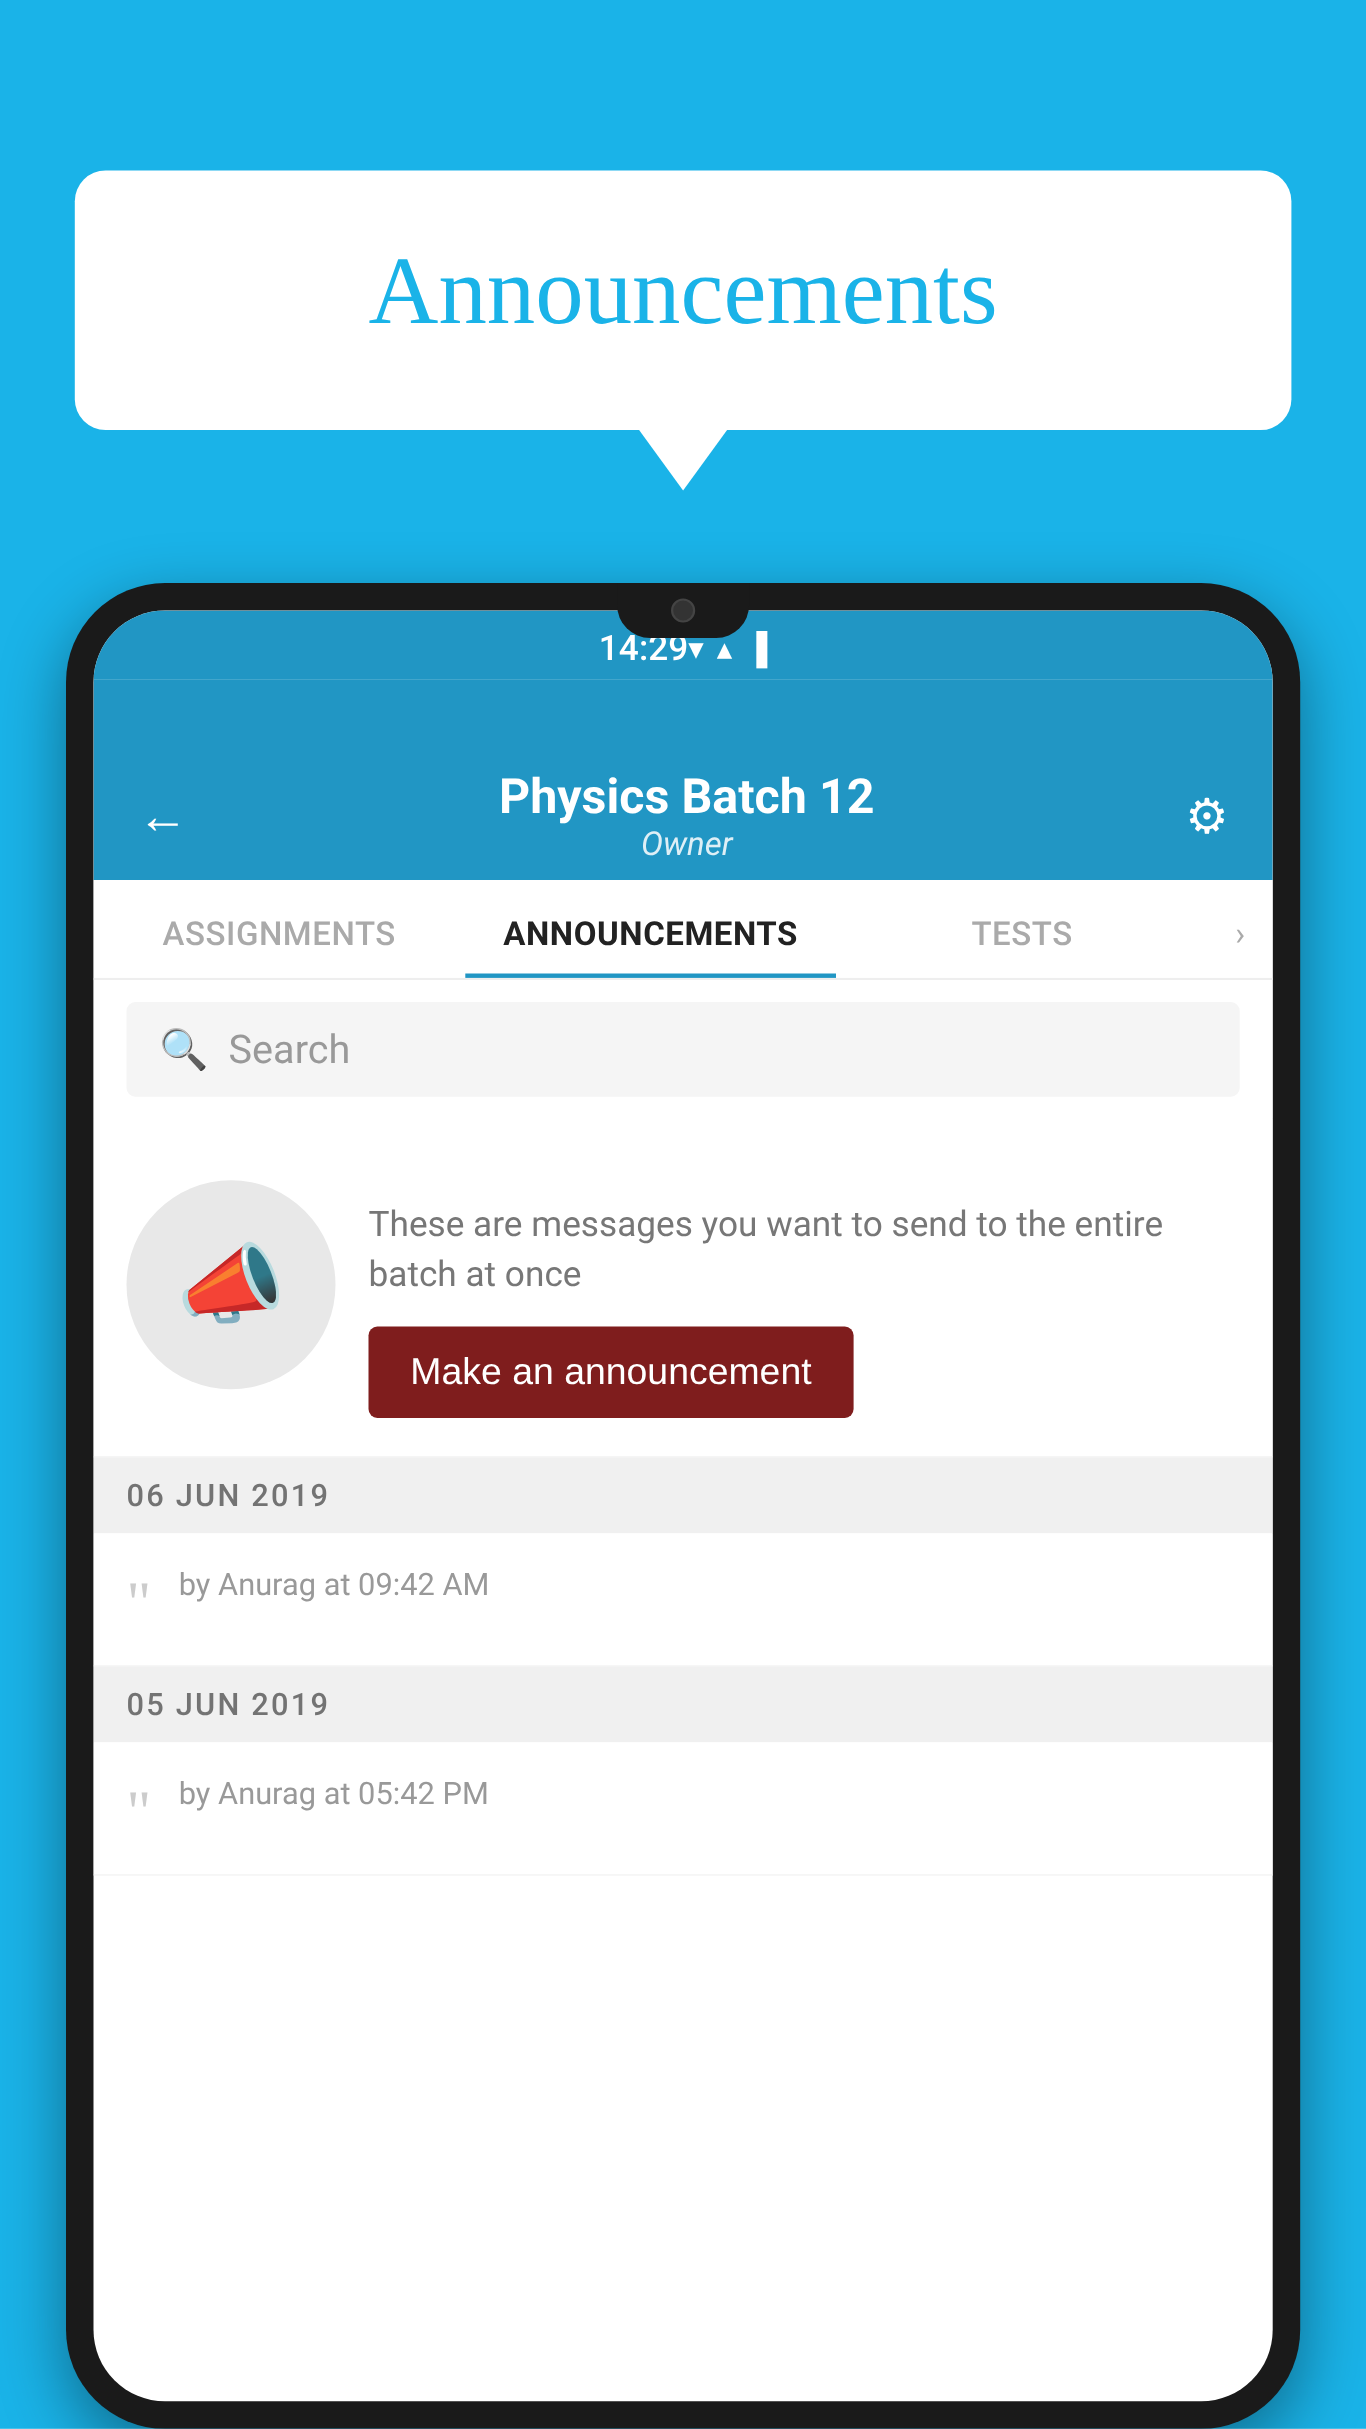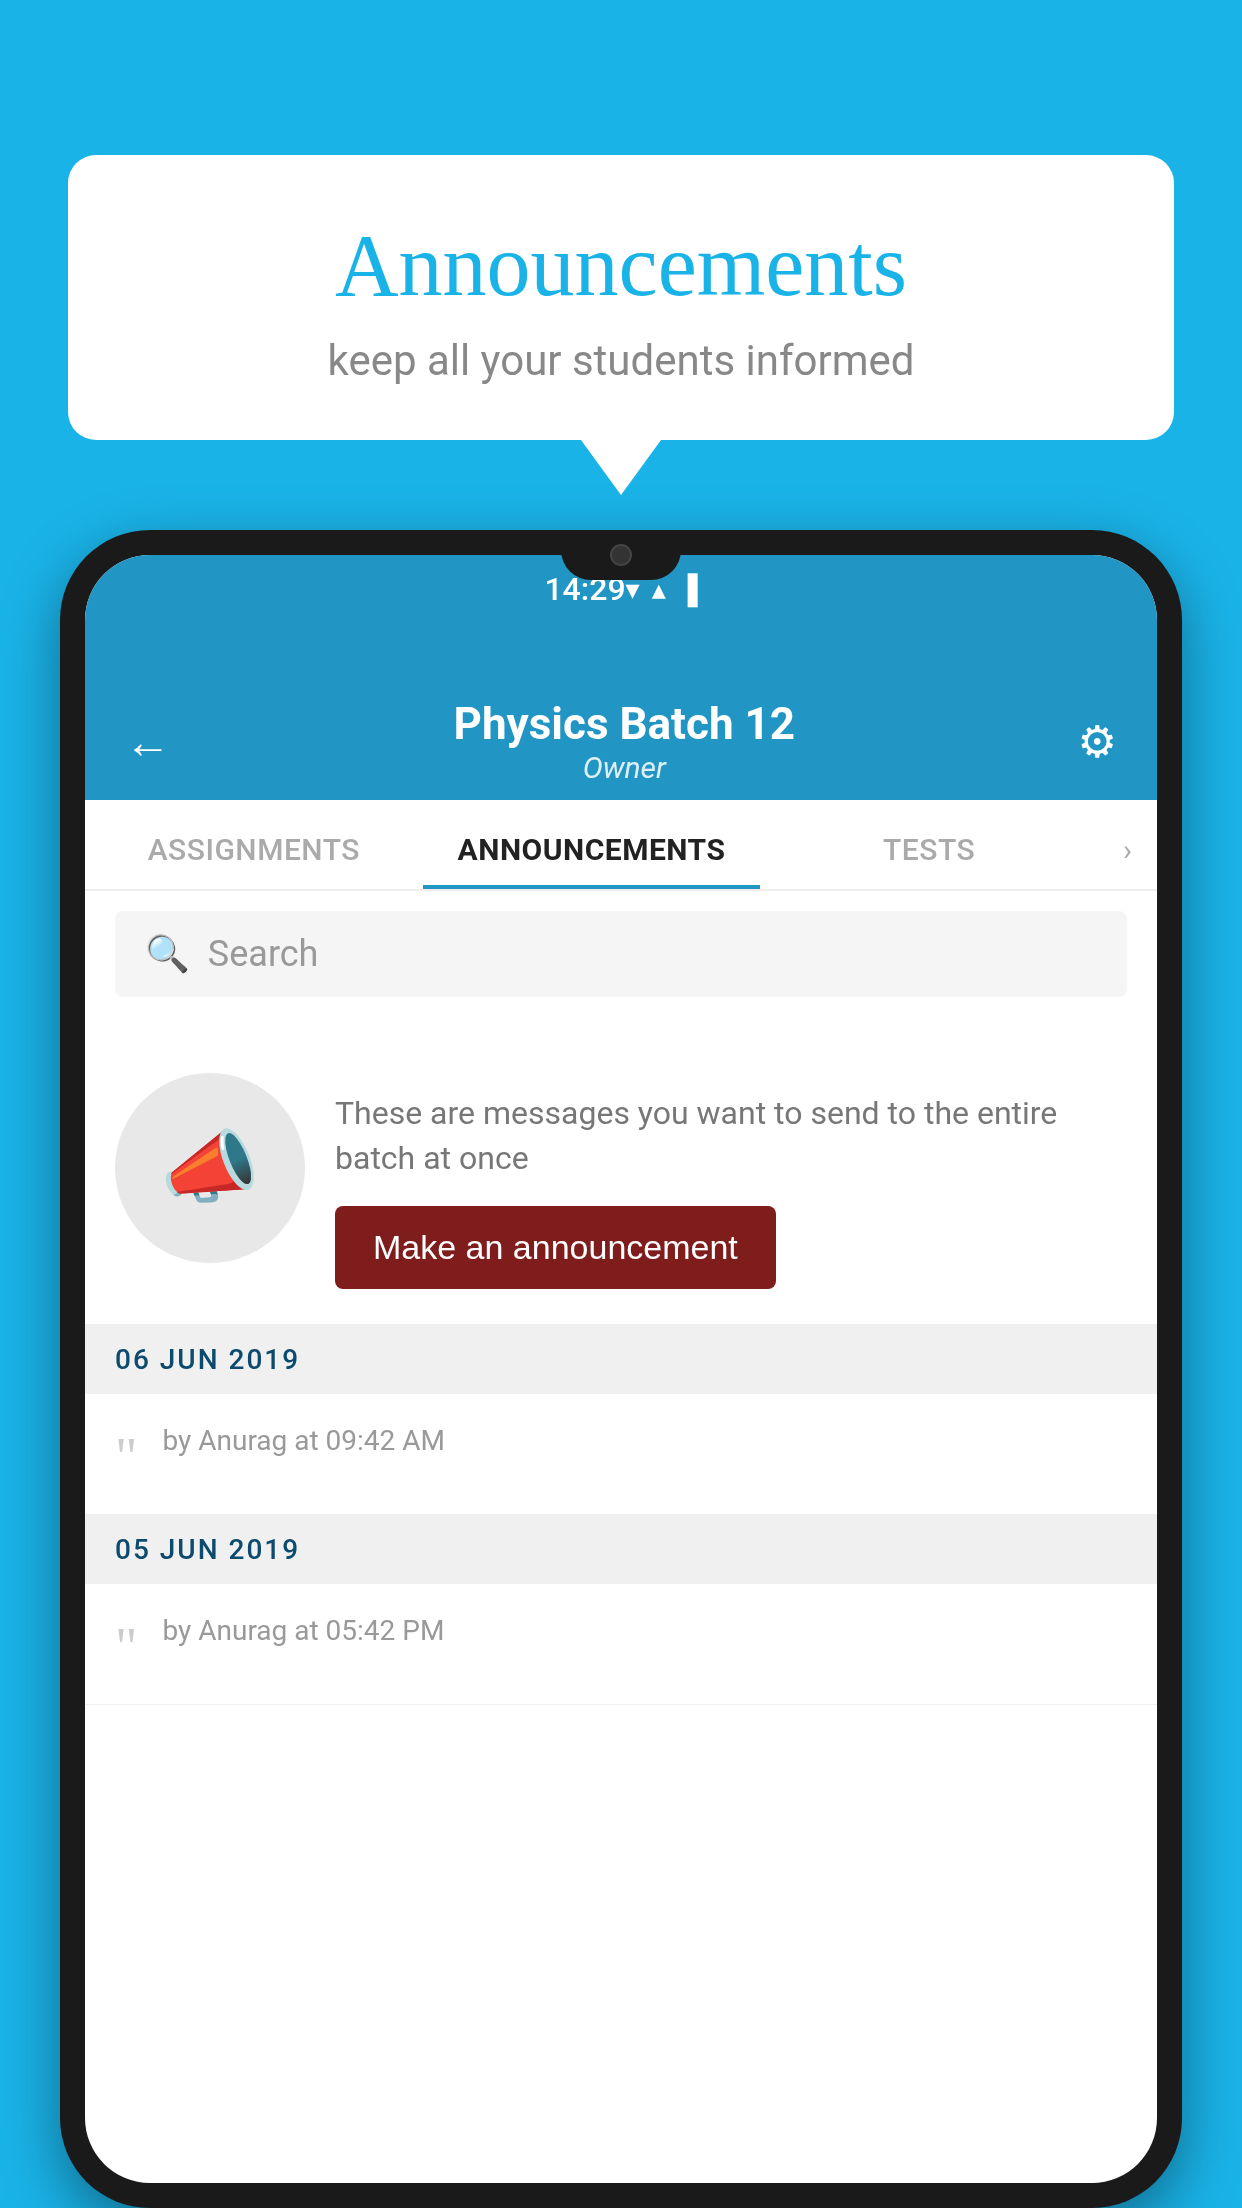--- a/index.html
+++ b/index.html
@@ -280,21 +280,21 @@
       font-size: 34px;
       font-weight: 500;
       cursor: pointer;
     }
 
     
     .date-divider {
       background: #f0f0f0;
       padding: 18px 30px;
       font-size: 28px;
-      color: #0c4a6e;
+      color: #737373;
       letter-spacing: 2px;
       font-weight: 500;
     }
 
     
     .announcement-item {
       background: white;
       display: flex;
       align-items: flex-start;
       padding: 30px 30px;
@@ -336,21 +336,20 @@
       align-items: center;
       padding: 15px 50px 10px;
     }
   </style>
 </head>
 <body>
 
 <div class="speech-bubble-container">
   <div class="speech-bubble">
     <div class="speech-bubble-title">Announcements</div>
-    <div class="speech-bubble-subtitle">keep all your students informed</div>
   </div>
   <div class="speech-bubble-tail"></div>
 </div>
 
 <div class="phone-container">
   <div class="phone-frame">
     <div class="phone-screen">
 
       <div class="status-bar-wrapper">
         <span class="status-time">14:29</span>

